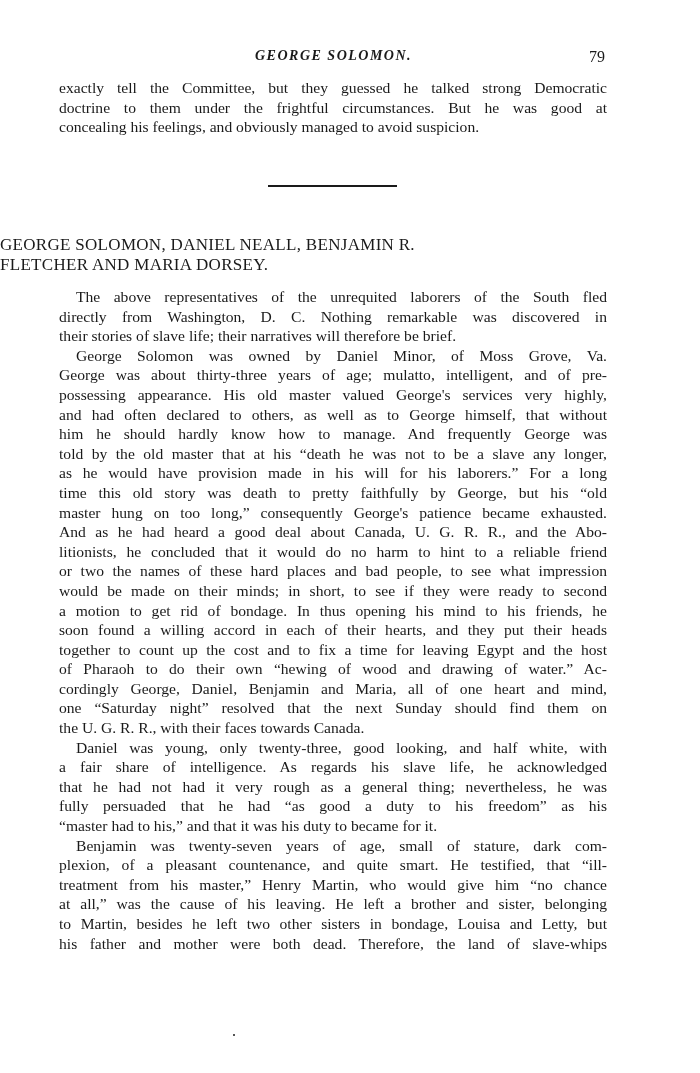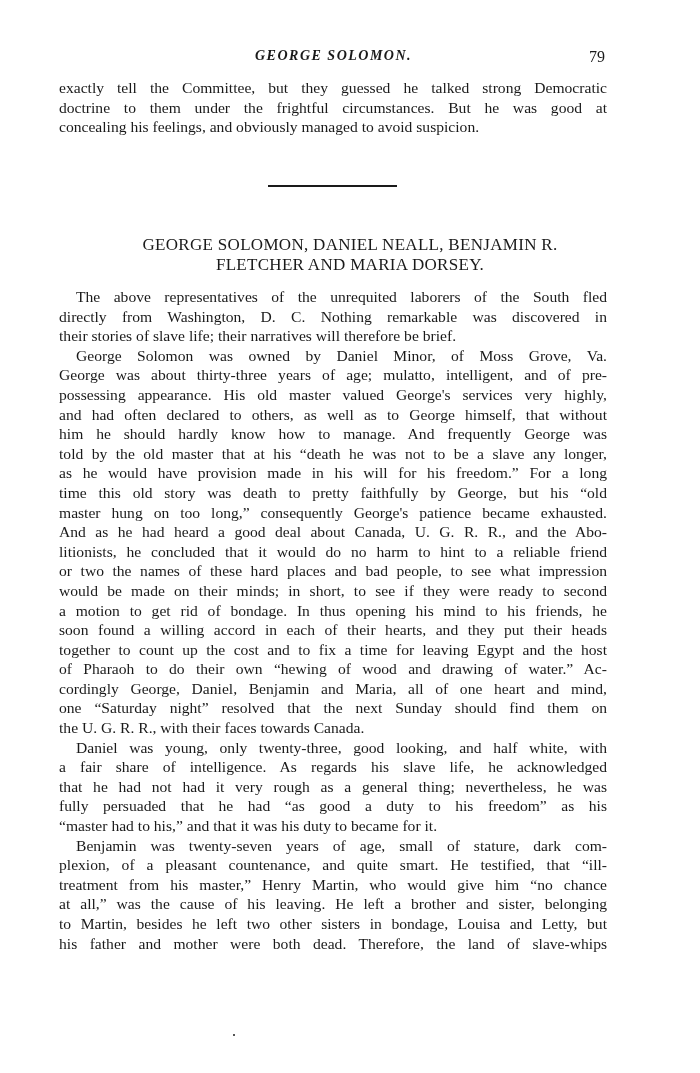--- a/index.html
+++ b/index.html
@@ -25,21 +25,21 @@
     font-size: 15.6px; line-height: 19.6px; text-align: justify;
   }
   .line { display: block; white-space: nowrap; text-align: justify; text-align-last: justify; height: 19.6px; }
   .line.last { text-align-last: left; }
   .line.indent { padding-left: 17px; }
   .cont { top: 78px; }
   .rule {
     position: absolute; left: 268px; top: 185px; width: 129px; height: 2px; background: #1a1a1a;
   }
   .heading {
-    position: absolute; left: 0; top: 235px; width: 700px; text-align: center;
+    position: absolute; left: 0; top: 235px; width: 700px; text-align: left;
     font-size: 17px; line-height: 20px; letter-spacing: 0.3px;
   }
   .heading .hline { display: block; }
   .body-text { top: 287px; }
   .dot { position: absolute; left: 233px; top: 1034px; width: 2px; height: 2px; background: #555; }
 </style>
 </head>
 <body>
 
 <div class="page">
@@ -64,21 +64,21 @@
   <div class="text-block body-text">
     <span class="line indent">The above representatives of the unrequited laborers of the South fled</span>
     <span class="line">directly from Washington, D. C.  Nothing remarkable was discovered in</span>
     <span class="line last">their stories of slave life; their narratives will therefore be brief.</span>
     <span class="line indent">George Solomon was owned by Daniel Minor, of Moss Grove, Va.</span>
     <span class="line">George was about thirty-three years of age; mulatto, intelligent, and of pre-</span>
     <span class="line">possessing appearance.  His old master valued George's services very highly,</span>
     <span class="line">and had often declared to others, as well as to George himself, that without</span>
     <span class="line">him he should hardly know how to manage.  And frequently George was</span>
     <span class="line">told by the old master that at his “death he was not to be a slave any longer,</span>
-    <span class="line">as he would have provision made in his will for his freedom.”  For a long</span>
+    <span class="line">as he would have provision made in his will for his laborers.”  For a long</span>
     <span class="line">time this old story was death to pretty faithfully by George, but his “old</span>
     <span class="line">master hung on too long,” consequently George's patience became exhausted.</span>
     <span class="line">And as he had heard a good deal about Canada, U. G. R. R., and the Abo-</span>
     <span class="line">litionists, he concluded that it would do no harm to hint to a reliable friend</span>
     <span class="line">or two the names of these hard places and bad people, to see what impression</span>
     <span class="line">would be made on their minds; in short, to see if they were ready to second</span>
     <span class="line">a motion to get rid of bondage.  In thus opening his mind to his friends, he</span>
     <span class="line">soon found a willing accord in each of their hearts, and they put their heads</span>
     <span class="line">together to count up the cost and to fix a time for leaving Egypt and the host</span>
     <span class="line">of Pharaoh to do their own “hewing of wood and drawing of water.”  Ac-</span>

